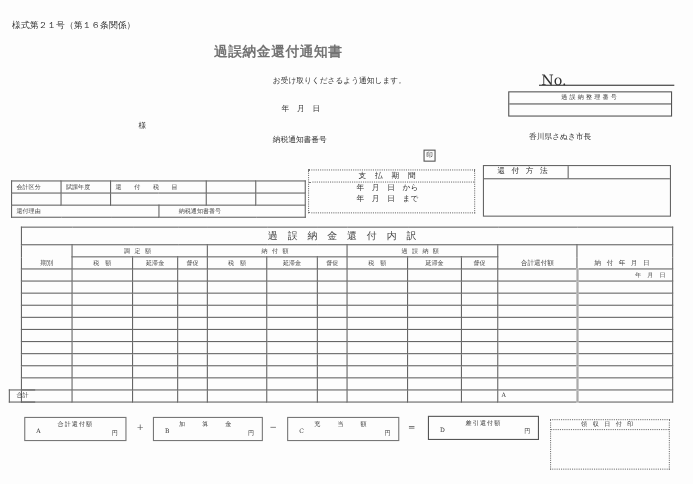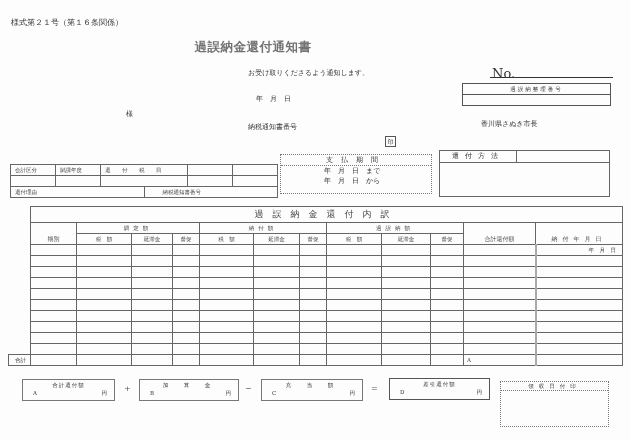--- a/index.html
+++ b/index.html
@@ -25,21 +25,21 @@
   .small-table { left:10px; top:164px; }
   .small-table td { border:1px solid #666; font-size:5.5px; height:10px; padding:0 4px; color:#444; }
   .pay-period { left:280px; top:154px; width:150px; height:38px; border:1px dotted #777; }
   .pay-period .h { height:10px; border-bottom:1px dotted #777; font-size:7px; text-align:center;
                    line-height:10px; letter-spacing:8px; }
   .pay-period .r { font-size:7px; line-height:10px; padding-left:43px; word-spacing:13px; }
   .method { left:439px; top:150px; width:169px; height:45px; border:1px solid #666; }
   .method .h { height:11px; border-bottom:1px solid #666; display:flex;font-family:Liberation Mono, monospace; }
   .method .h span { width:76px; border-right:1px solid #666; font-size:7px; text-align:center;
                     line-height:11px; letter-spacing:6px; }
-  .main-table { left:30px; top:206px; }
+  .main-table { left:19px; top:206px; }
   .main-table td { border:1px solid #666; font-size:5.5px; color:#444; text-align:center; padding:0;
                    height:10px; }
   .main-table .cap { height:15px; font-size:9px; letter-spacing:9px; text-align:center; }
   .main-table .thick { border-right:2px solid #aaa; }
   .total-label { left:8px; top:354px; width:23px; height:10px; border:1px solid #666; border-right:none;
                  font-size:5.5px; text-align:center; line-height:10px; }
   .box { border:1px solid #777; height:20px; font-size:5.5px; }
   .box .top { text-align:center; padding-top:2px; letter-spacing:1px; }
   .box .bot { display:flex; justify-content:space-between; padding:1px 7px 0 10px; }
   .op { font-size:8px; color:#555; }
@@ -84,22 +84,22 @@
   </tr>
   <tr>
     <td colspan="3">還付理由</td>
     <td colspan="3" style="padding-left:18px">納税通知書番号</td>
   </tr>
 </tbody>
   </table>
 
 <div class="abs pay-period">
   <div class="h">支払期間</div>
+  <div class="r">年　月　日　から</div>
   <div class="r">年　月　日　まで</div>
-  <div class="r">年　月　日　から</div>
 </div>
 
 <div class="abs method">
   <div class="h">
       <span>還付方法</span>
       <div style="flex:1"></div>
     </div>
 </div>
 
 <table class="abs main-table" id="main-table">

